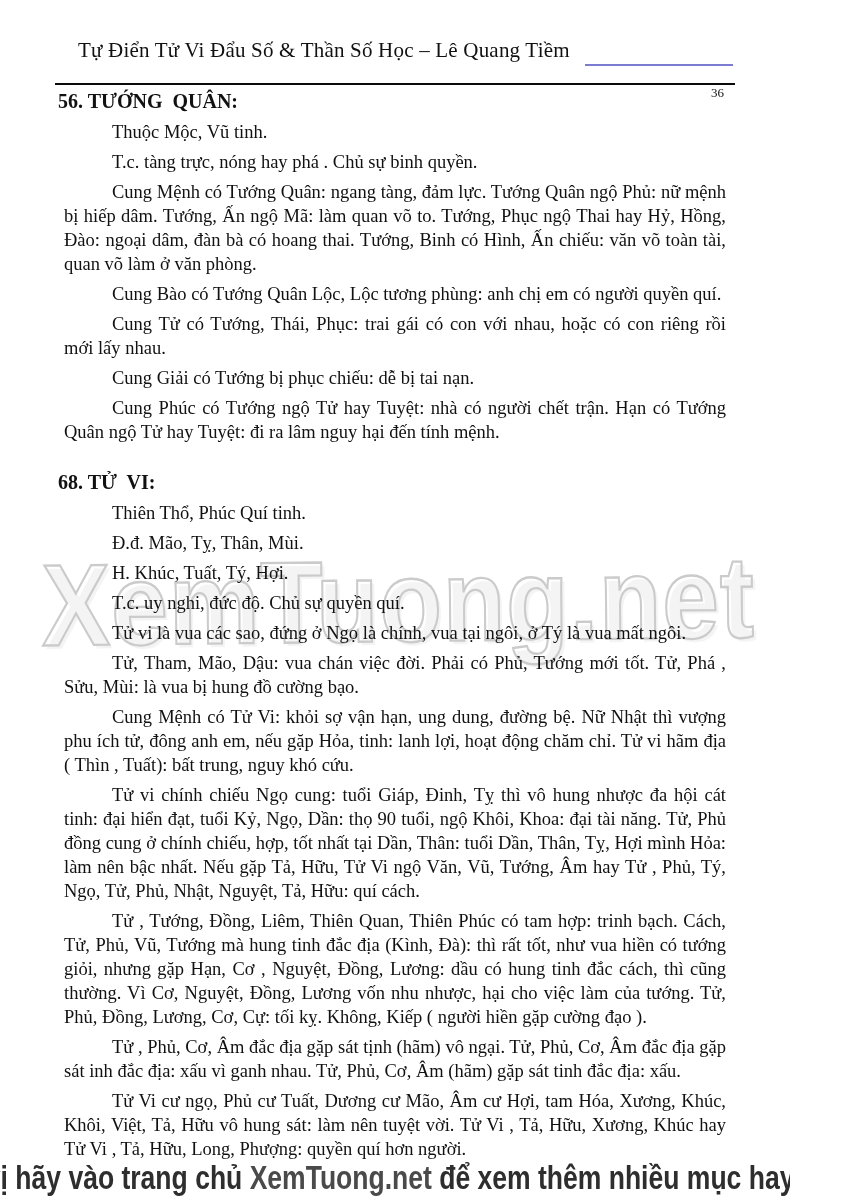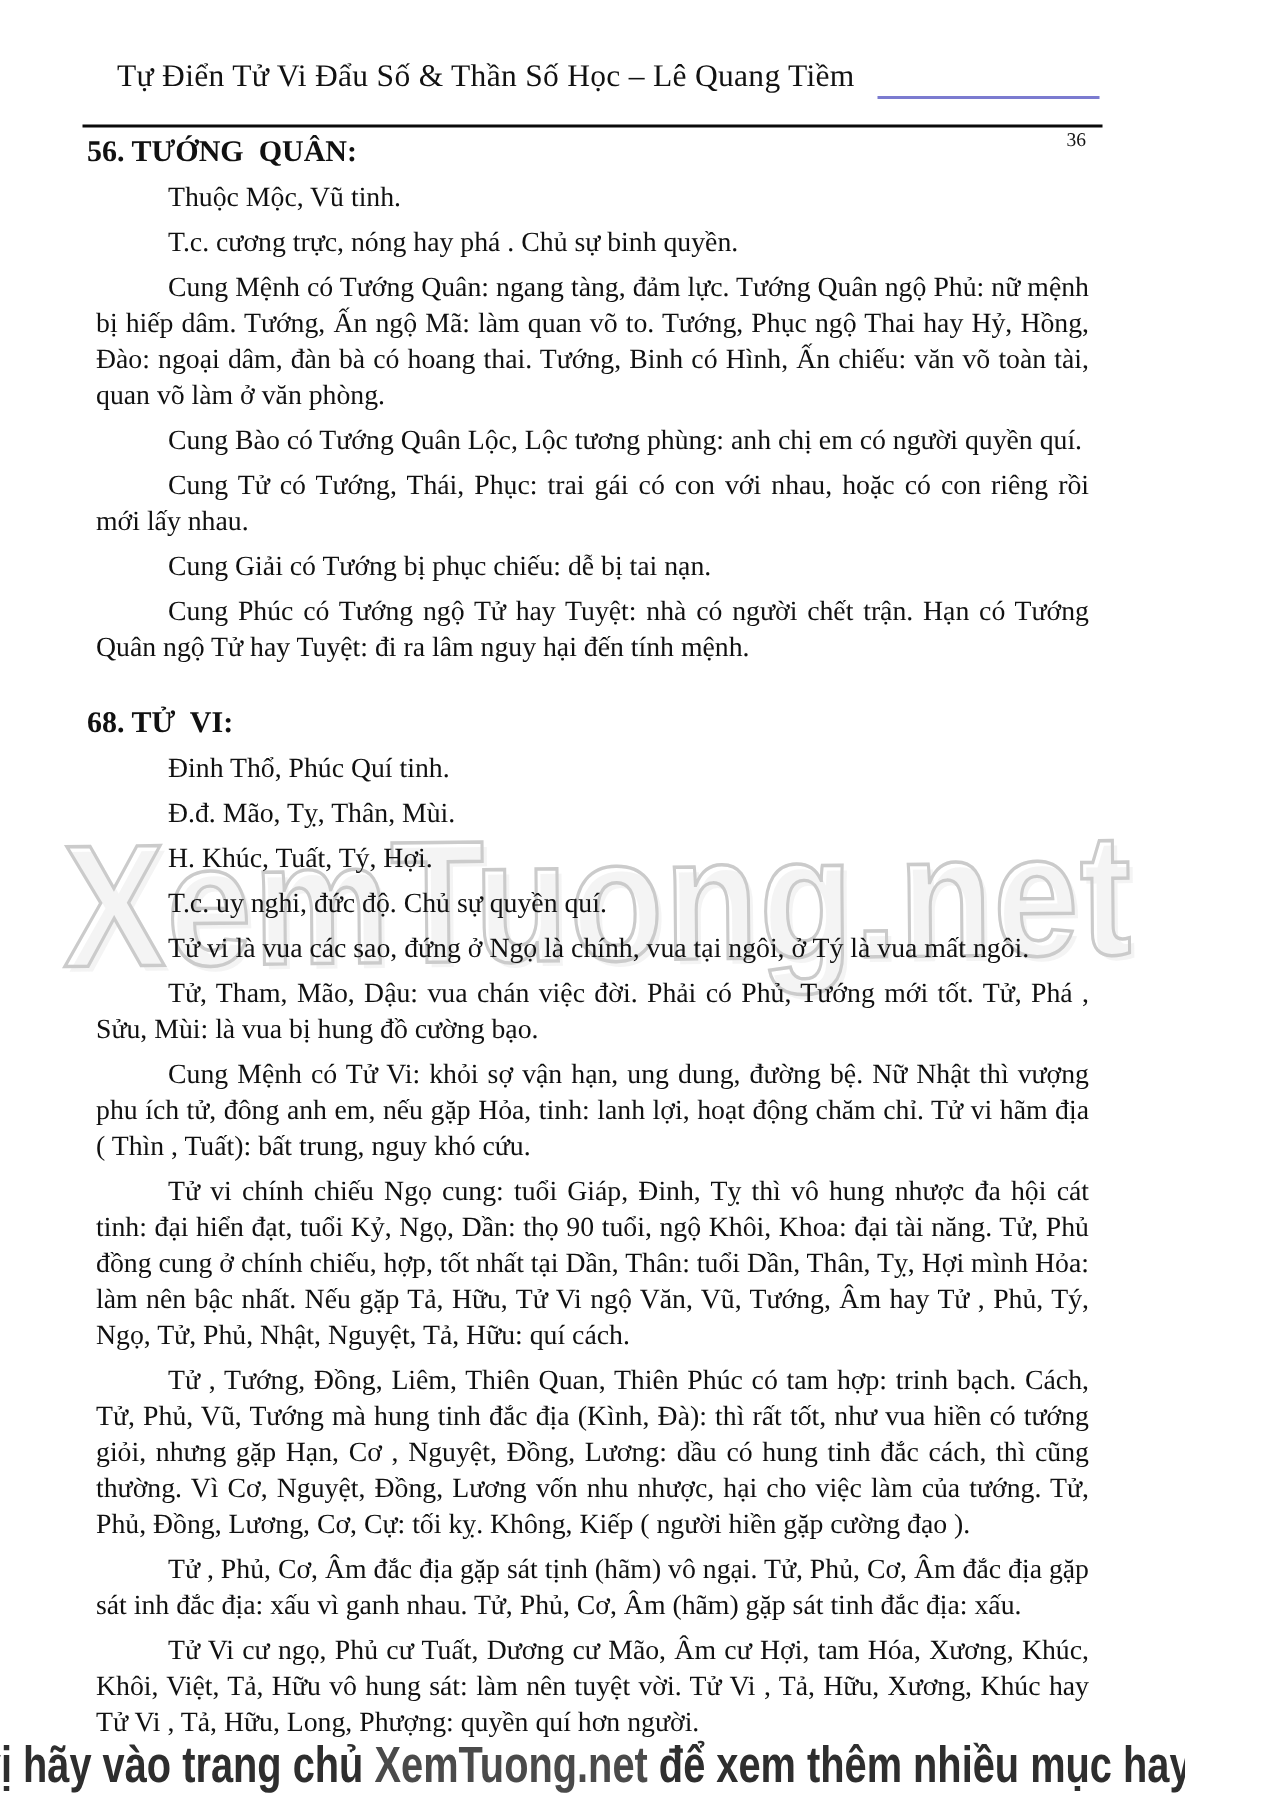--- a/index.html
+++ b/index.html
@@ -125,29 +125,29 @@
     <span class="pagenum">36</span>
   </div>
 
   <div class="rule"></div>
 
   <div class="watermark">XemTuong.net</div>
 
   <div class="content">
     <h2>56. TƯỚNG  QUÂN:</h2>
     <p>Thuộc Mộc, Vũ tinh.</p>
-    <p>T.c. cương trực, nóng hay phá . Chủ sự binh quyền.</p>
+    <p>T.c. tàng trực, nóng hay phá . Chủ sự binh quyền.</p>
     <p>Cung Mệnh có Tướng Quân: ngang tàng, đảm lực.  Tướng Quân ngộ Phủ: nữ mệnh bị hiếp dâm. Tướng, Ấn ngộ Mã: làm quan võ to. Tướng, Phục ngộ Thai hay Hỷ, Hồng, Đào: ngoại dâm, đàn bà có hoang thai. Tướng, Binh có Hình, Ấn chiếu: văn võ toàn tài, quan võ làm ở văn phòng.</p>
     <p>Cung Bào có Tướng Quân  Lộc, Lộc tương phùng: anh chị em có người quyền quí.</p>
     <p>Cung Tử có Tướng, Thái, Phục: trai gái có con với nhau, hoặc có con riêng rồi mới lấy nhau.</p>
     <p>Cung Giải có Tướng bị phục chiếu: dễ bị tai nạn.</p>
     <p>Cung Phúc có Tướng ngộ Tử hay Tuyệt: nhà có người chết trận. Hạn  có Tướng Quân ngộ Tử hay Tuyệt: đi ra lâm nguy hại đến tính mệnh.</p>
 
     <h2 class="h68">68. TỬ  VI:</h2>
-    <p>Đinh Thổ, Phúc Quí tinh.</p>
+    <p>Thiên Thổ, Phúc Quí tinh.</p>
     <p>Đ.đ. Mão, Tỵ, Thân, Mùi.</p>
     <p>H. Khúc, Tuất, Tý, Hợi.</p>
     <p>T.c. uy nghi, đức độ. Chủ sự quyền quí.</p>
     <p>Tử vi là vua các sao, đứng ở Ngọ là chính, vua tại ngôi, ở Tý là vua mất ngôi.</p>
     <p>Tử, Tham, Mão, Dậu: vua chán việc đời. Phải có Phủ, Tướng mới tốt. Tử, Phá , Sửu, Mùi: là vua bị hung đồ cường bạo.</p>
     <p>Cung Mệnh có Tử Vi: khỏi sợ vận hạn, ung dung, đường bệ. Nữ Nhật thì vượng phu ích tử, đông anh em, nếu gặp Hỏa, tinh: lanh lợi, hoạt động chăm chỉ. Tử vi hãm địa ( Thìn , Tuất): bất trung, nguy khó cứu.</p>
     <p>Tử vi chính chiếu Ngọ cung: tuổi Giáp, Đinh, Tỵ thì vô hung nhược đa hội cát tinh: đại hiển đạt, tuổi Kỷ, Ngọ, Dần: thọ 90 tuổi, ngộ Khôi, Khoa: đại tài năng. Tử, Phủ đồng cung ở chính chiếu, hợp, tốt nhất tại Dần, Thân: tuổi Dần, Thân, Tỵ, Hợi mình Hỏa: làm nên bậc nhất. Nếu gặp Tả, Hữu, Tử Vi ngộ Văn, Vũ, Tướng, Âm hay Tử , Phủ, Tý, Ngọ, Tử, Phủ, Nhật, Nguyệt, Tả, Hữu: quí cách.</p>
     <p>Tử , Tướng, Đồng, Liêm, Thiên Quan, Thiên Phúc có tam hợp: trinh bạch. Cách, Tử, Phủ, Vũ, Tướng mà hung tinh đắc địa (Kình, Đà): thì rất tốt, như vua hiền có tướng giỏi, nhưng gặp Hạn, Cơ , Nguyệt, Đồng, Lương: dầu có hung tinh đắc cách, thì cũng thường. Vì Cơ, Nguyệt, Đồng, Lương vốn nhu nhược, hại cho việc làm của tướng. Tử, Phủ, Đồng, Lương, Cơ, Cự: tối kỵ. Không, Kiếp ( người hiền gặp cường đạo ).</p>
     <p>Tử , Phủ, Cơ, Âm đắc địa gặp sát tịnh (hãm) vô ngại. Tử, Phủ, Cơ, Âm  đắc địa gặp sát inh đắc địa: xấu vì ganh nhau. Tử, Phủ, Cơ, Âm (hãm) gặp sát tinh đắc địa: xấu.</p>
     <p>Tử Vi cư ngọ, Phủ cư Tuất, Dương cư Mão, Âm cư Hợi, tam Hóa, Xương, Khúc, Khôi, Việt, Tả, Hữu vô hung sát: làm nên tuyệt vời. Tử Vi , Tả, Hữu, Xương, Khúc hay Tử Vi , Tả, Hữu, Long, Phượng: quyền quí hơn người.</p>

